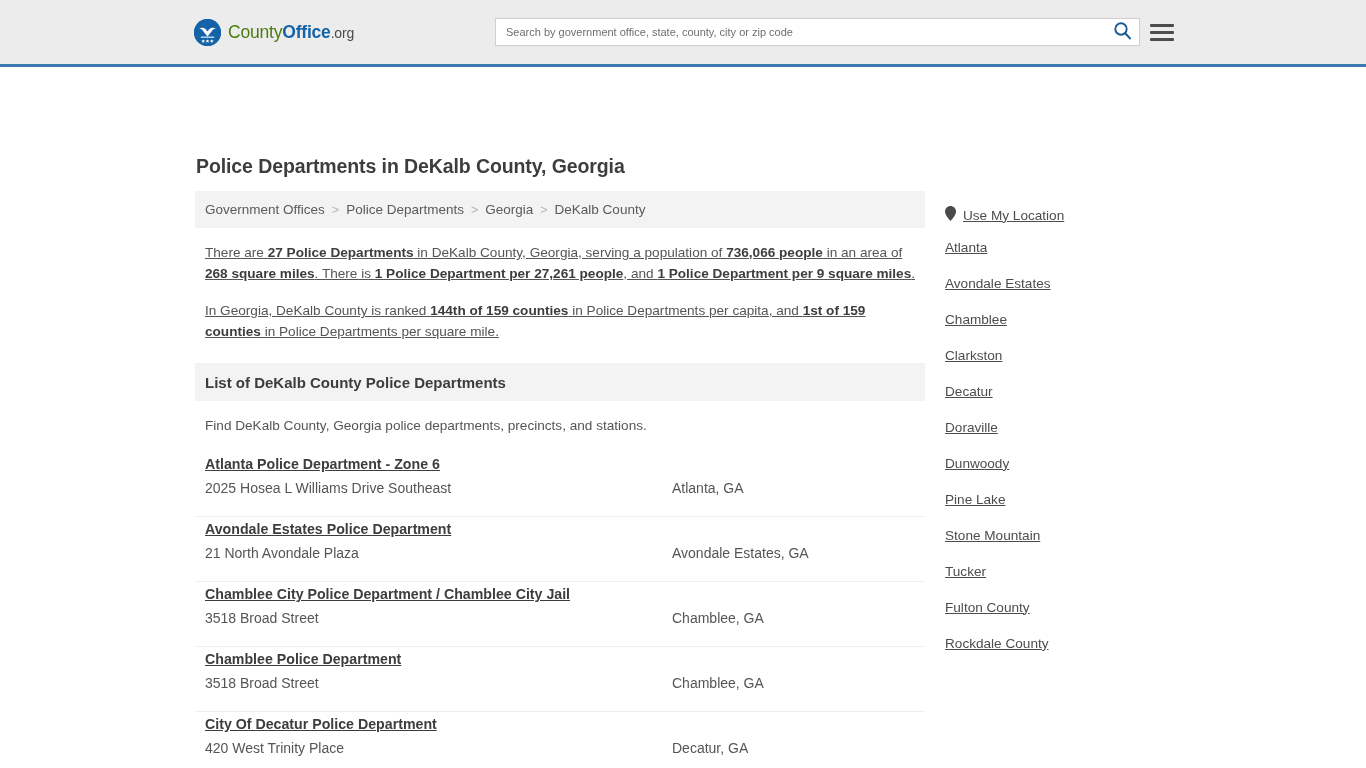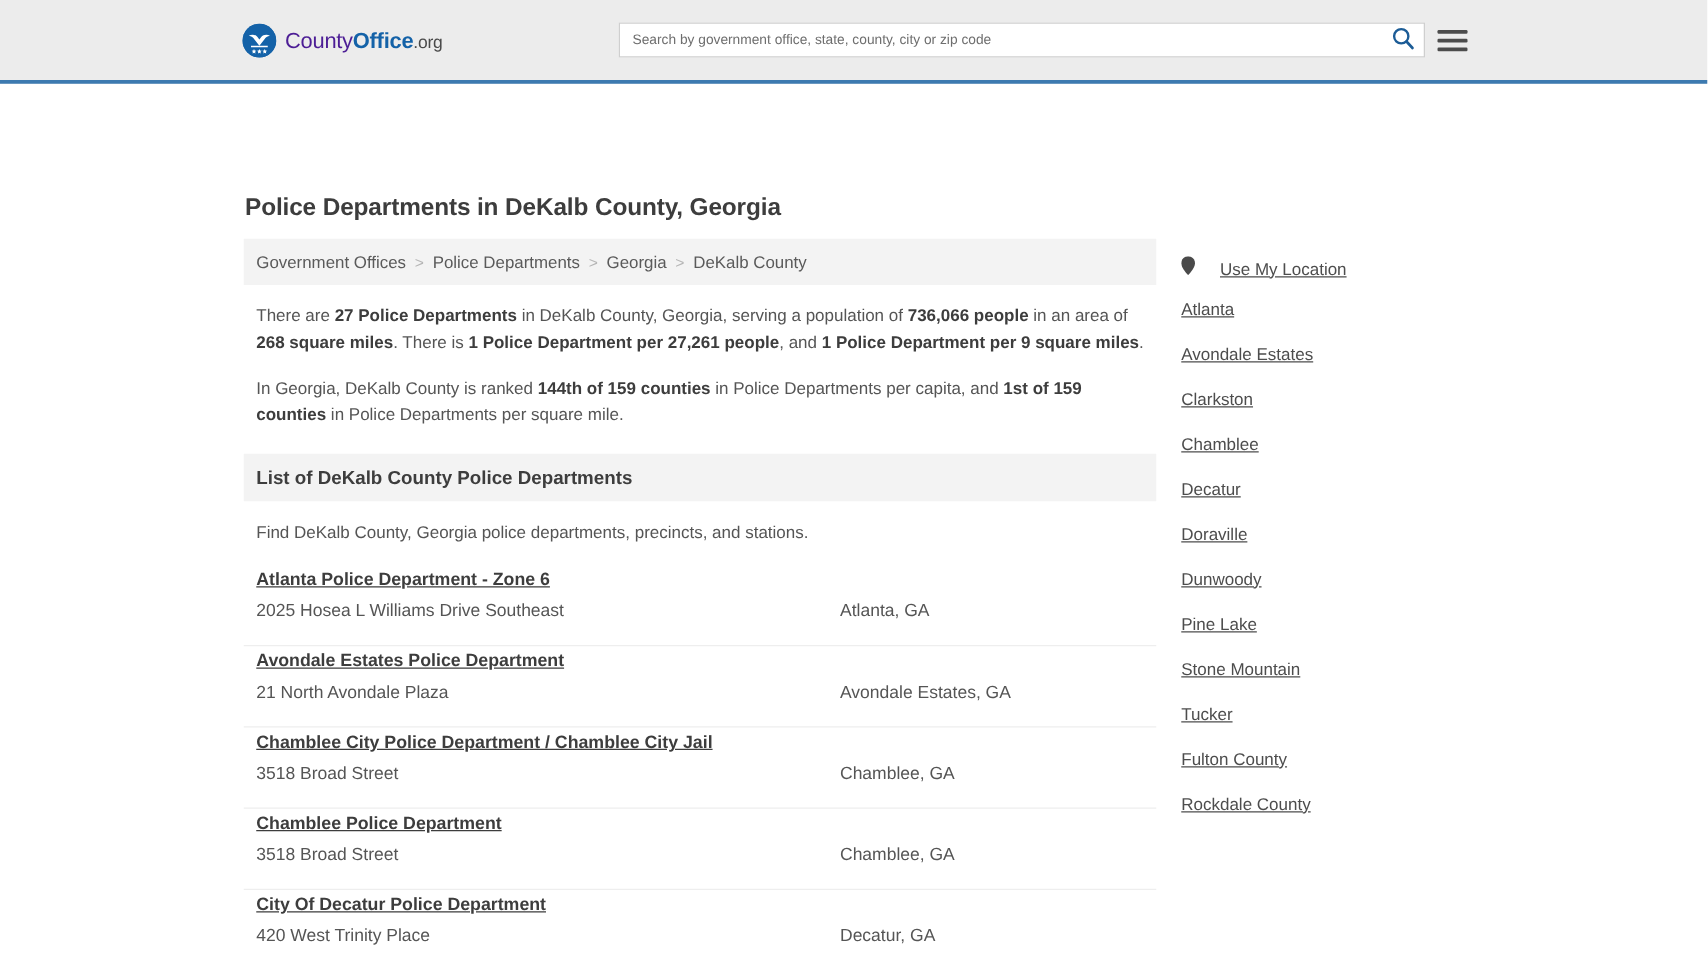--- a/index.html
+++ b/index.html
@@ -43,21 +43,21 @@
   }
   .brand-mark svg { display:block; }
   .brand-text {
     font-size: 17.5px;
     letter-spacing: -0.2px;
     color: #2b2b2b;
     white-space: nowrap;
     font-weight: 400;
   }
   .brand-text .bold-blue { color: #1462a8; font-weight: 700; }
-  .brand-text .county { color: #4c1d95; }
+  .brand-text .county { color: #4d7c0f; }
   .brand-text .dotorg { color: #4a4a4a; font-size: 14px; }
 
   .search-wrap {
     position: absolute;
     left: 495px; top: 18px;
     width: 645px; height: 28px;
     background: #ffffff;
     border: 1px solid #cfcfcf;
     display: flex;
     align-items: center;
@@ -144,20 +144,21 @@
     font-size: 12.5px;
   }
 
   
   .intro {
     margin: 0;
     padding: 14px 10px 0 10px;
     font-size: 13.6px;
     line-height: 21px;
     color: #555555;
+    text-decoration: underline;
   }
   .intro b { color: #3d3d3d; font-weight: 700; }
   .intro.second { padding-top: 16px; }
 
   
   .section-bar {
     margin-top: 21px;
     background: #f3f3f3;
     height: 38px;
     display: flex;
@@ -214,21 +215,21 @@
     padding: 14px 12px 15px 13px;
     font-size: 15px;
     font-weight: 700;
     color: #3d3d3d;
     line-height: 23px;
   }
   .side-links { padding: 0 13px; }
   .side-link-row {
     display: flex;
     align-items: center;
-    gap: 20px;
+    gap: 7px;
     height: 36px;
   }
   .side-link {
     font-size: 13.6px;
     color: #4d4d4d;
     text-decoration: underline;
     cursor: pointer;
     white-space: nowrap;
   }
   .pin-icon { display: block; flex: 0 0 auto; }
@@ -335,24 +336,24 @@
             </svg></span>
           <a class="side-link" href="#">Use My Location</a>
         </div>
         <div class="side-link-row">
           <a class="side-link" href="#">Atlanta</a>
         </div>
         <div class="side-link-row">
           <a class="side-link" href="#">Avondale Estates</a>
         </div>
         <div class="side-link-row">
+          <a class="side-link" href="#">Chamblee</a>
+        </div>
+        <div class="side-link-row">
           <a class="side-link" href="#">Clarkston</a>
-        </div>
-        <div class="side-link-row">
-          <a class="side-link" href="#">Chamblee</a>
         </div>
         <div class="side-link-row">
           <a class="side-link" href="#">Decatur</a>
         </div>
         <div class="side-link-row">
           <a class="side-link" href="#">Doraville</a>
         </div>
         <div class="side-link-row">
           <a class="side-link" href="#">Dunwoody</a>
         </div>

